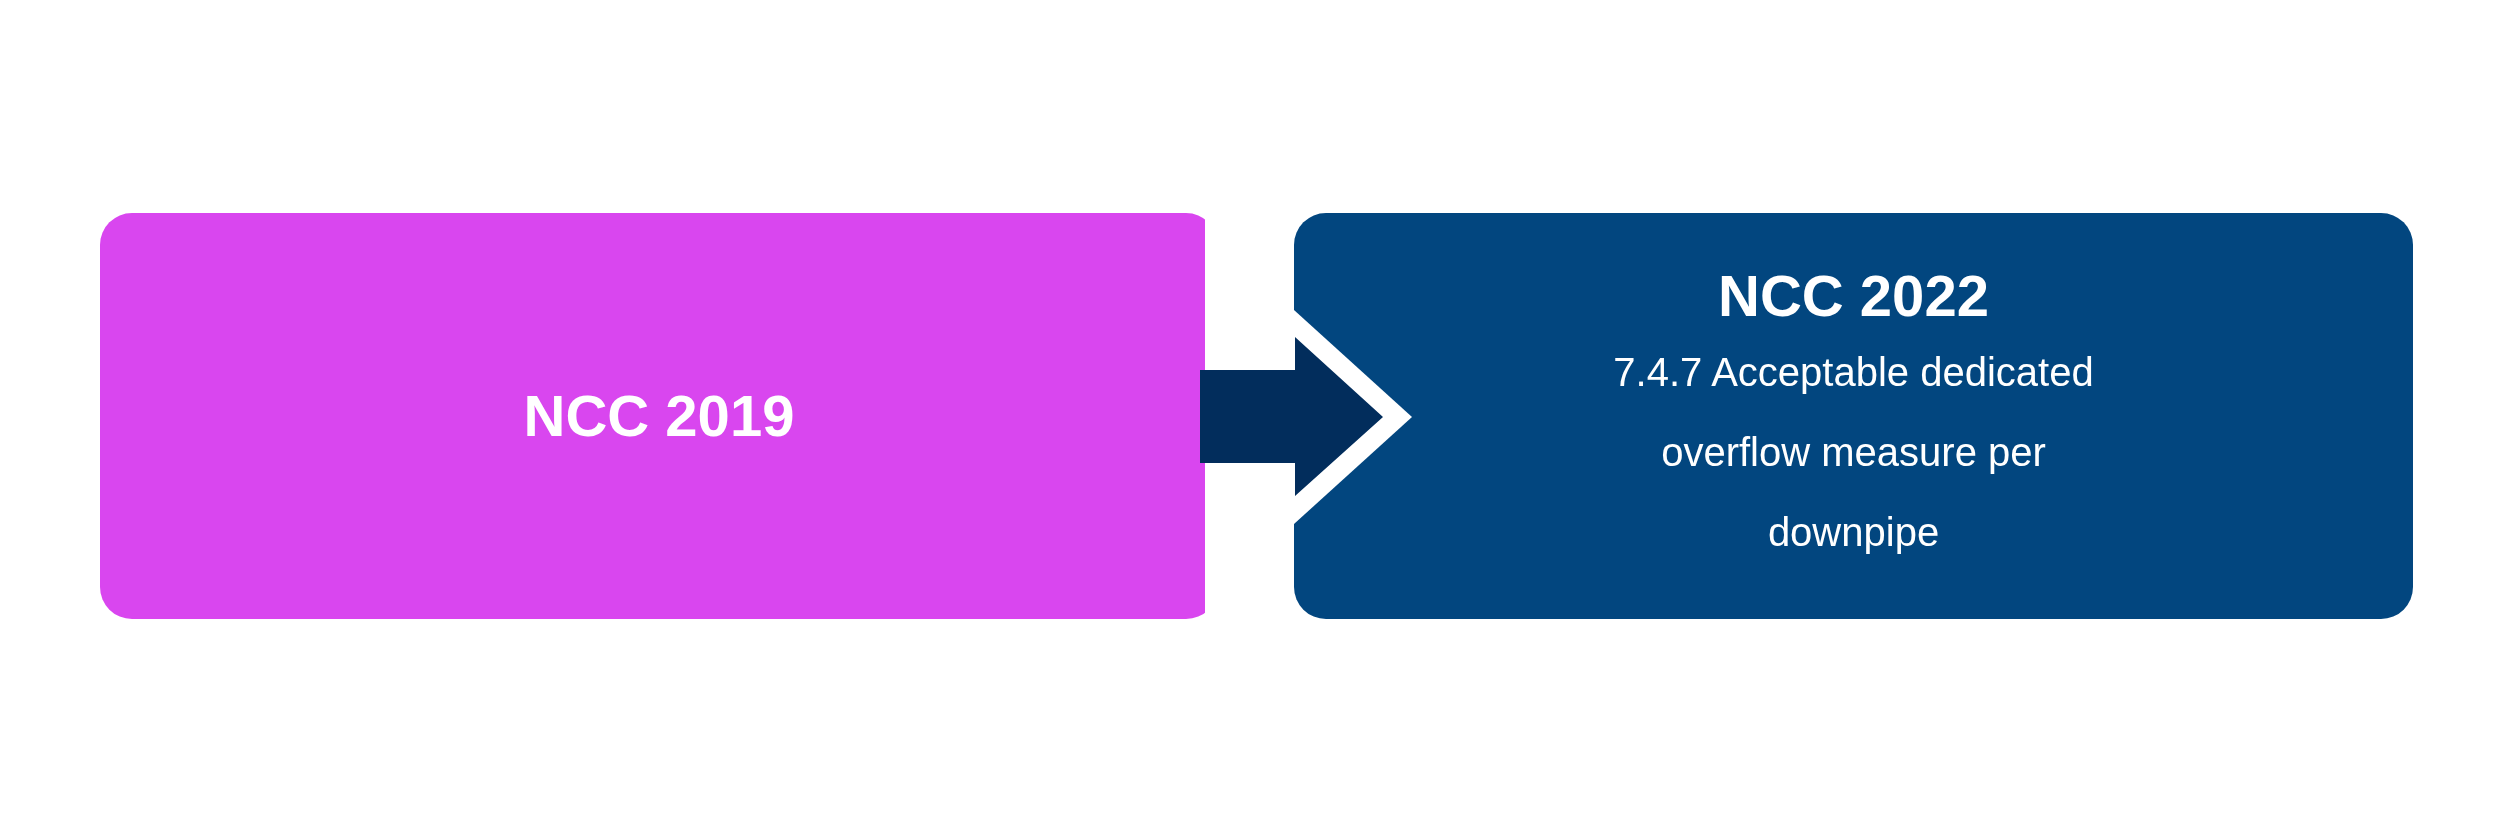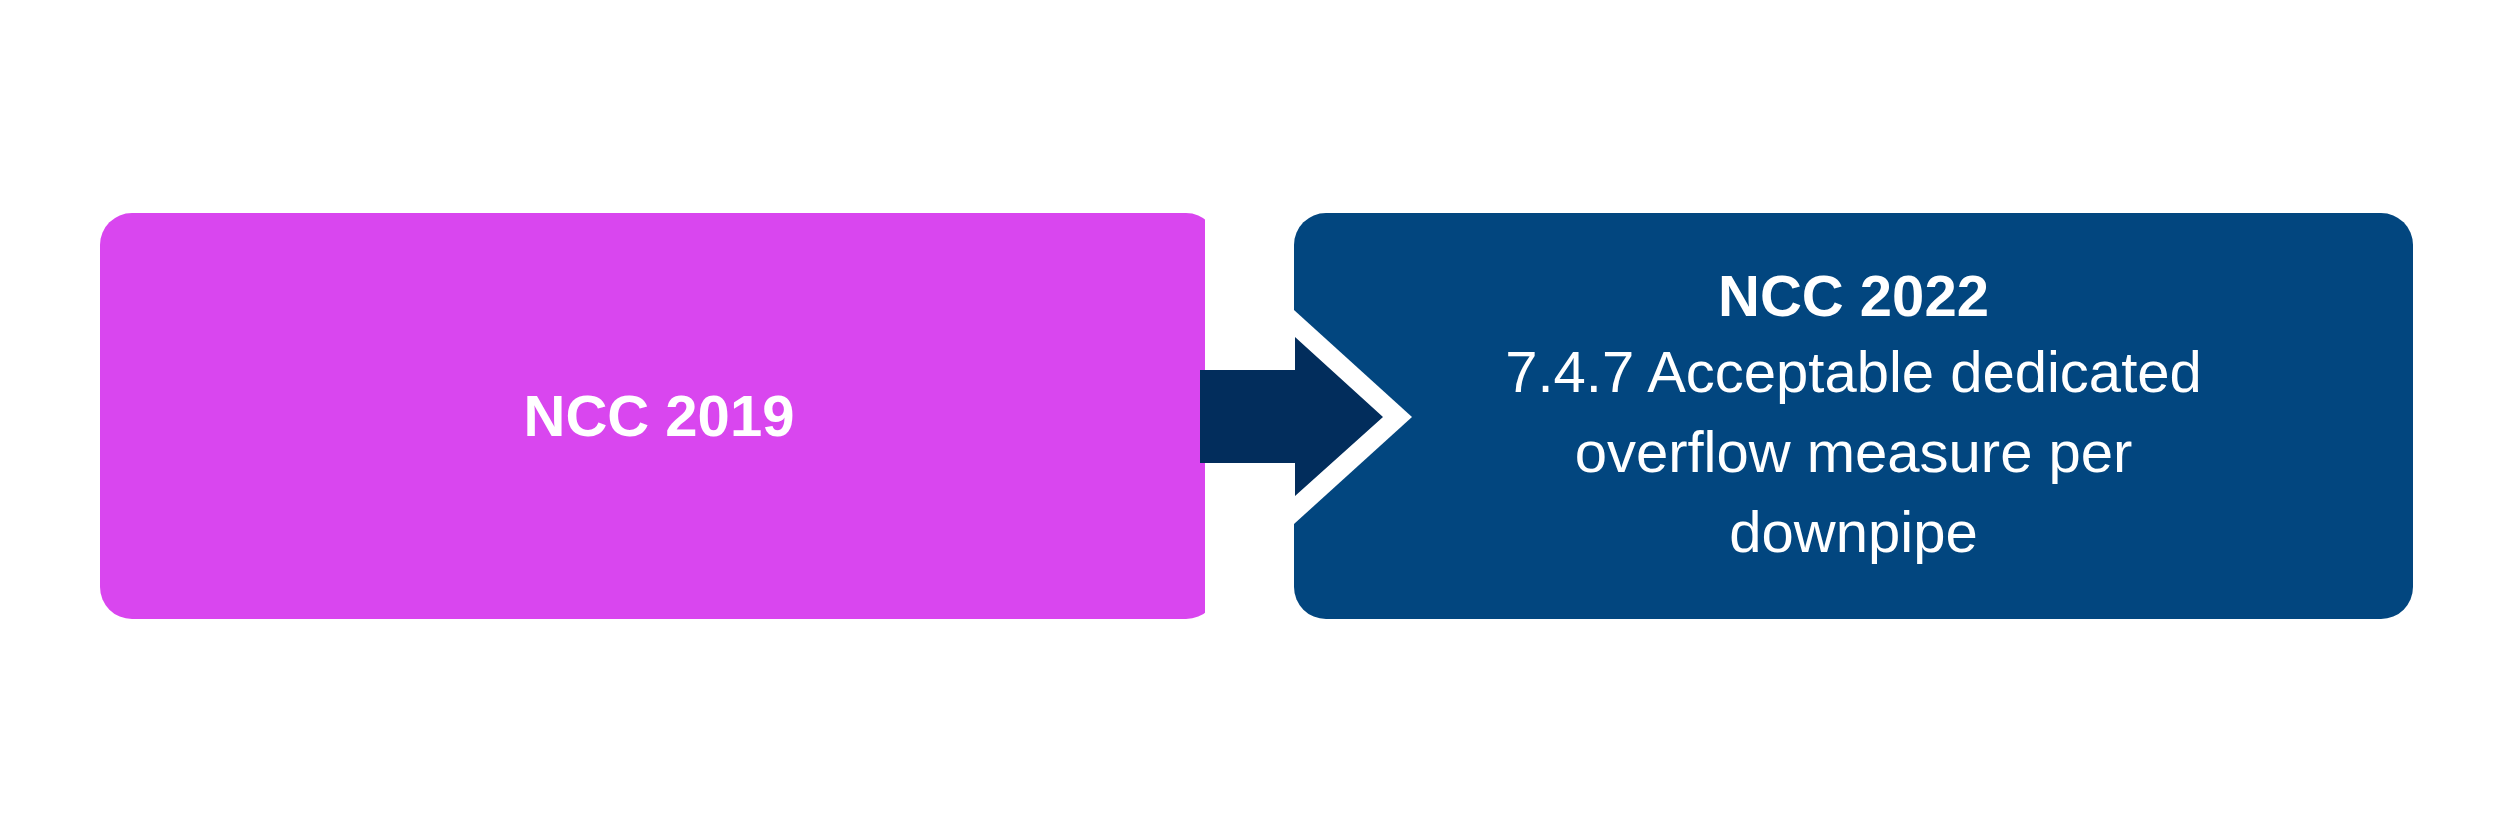--- a/index.html
+++ b/index.html
@@ -1,21 +1,21 @@
 <!DOCTYPE html>
 <html><head>
 <meta charset="utf-8">
 <style>
   html,body{margin:0;padding:0;background:#ffffff;}
   body{width:2500px;height:833px;position:relative;overflow:hidden;font-family:"Liberation Sans","DejaVu Sans",sans-serif;}
   .box{position:absolute;top:213px;height:406px;border-radius:32px;display:flex;flex-direction:column;align-items:center;justify-content:center;color:#ffffff;text-align:center;}
   .box-left{left:100px;width:1118px;background:#d946ef;}
   .box-right{left:1294px;width:1119px;background:#02467f;}
   .title{font-weight:bold;font-size:58px;line-height:72px;}
-  .sub{font-size:58px;line-height:80px;white-space:pre-line;}
+  .sub{font-size:40px;line-height:80px;white-space:pre-line;}
   svg.arrow{position:absolute;left:0;top:0;}
 </style>
 </head>
 <body>
 
 <div class="box box-left">
   <div class="title">NCC 2019</div>
 </div>
 
 <div class="box box-right">

